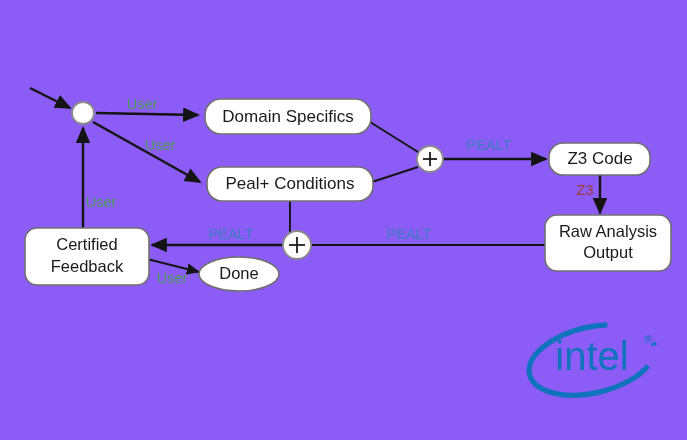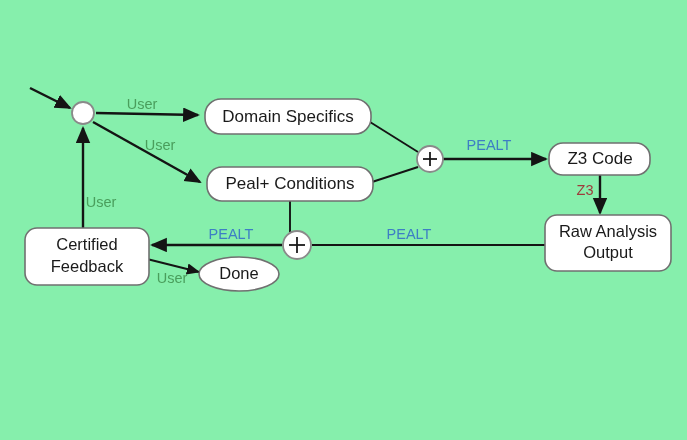--- a/index.html
+++ b/index.html
@@ -11,21 +11,21 @@
   body {
     width: 687px;
     height: 440px;
     overflow: hidden;
     font-family: "Liberation Sans", sans-serif;
   }
   #canvas {
     position: relative;
     width: 687px;
     height: 440px;
-    background: #86efac;
+    background: #8b5cf6;
   }
   svg#diagram {
     position: absolute;
     left: 0;
     top: 0;
     width: 687px;
     height: 440px;
   }
   .node-box {
     fill: #ffffff;
@@ -174,14 +174,22 @@
 
     <text class="edge-label lbl-pealt" x="489" y="146">PEALT</text>
 
     <text class="edge-label lbl-z3" x="585" y="191">Z3</text>
 
     <text class="edge-label lbl-pealt" x="409" y="235">PEALT</text>
 
     <text class="edge-label lbl-pealt" x="231" y="235">PEALT</text>
   </svg>
 
+  <div class="intel-wrap">
+    <svg viewBox="0 0 160 96" width="160" height="96">
+
+      <ellipse cx="80" cy="48" rx="64" ry="33" transform="rotate(-13 80 48)" fill="none" stroke="#0f73bd" stroke-width="5.2" stroke-dasharray="235 52" stroke-dashoffset="-22"></ellipse>
+      <text x="80" y="58" font-family="Liberation Sans, sans-serif" font-size="40" font-weight="400" fill="#0f73bd" text-anchor="middle">intel</text>
+      <text x="136" y="31" font-family="Liberation Sans, sans-serif" font-size="11" fill="#0f73bd" text-anchor="middle">®</text>
+    </svg>
+  </div>
 
 </div>
 
 </body></html>

